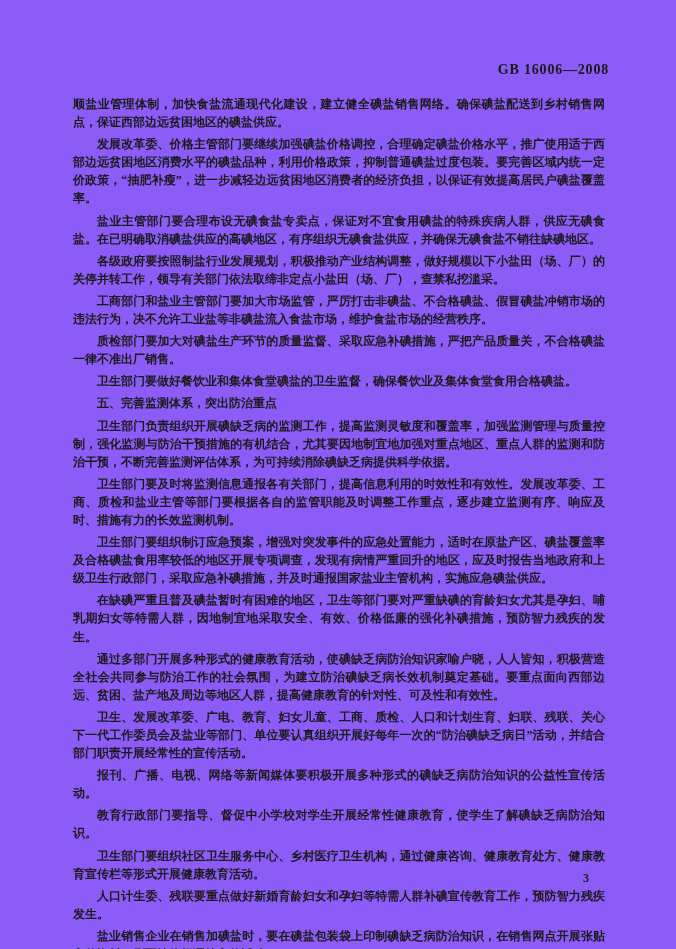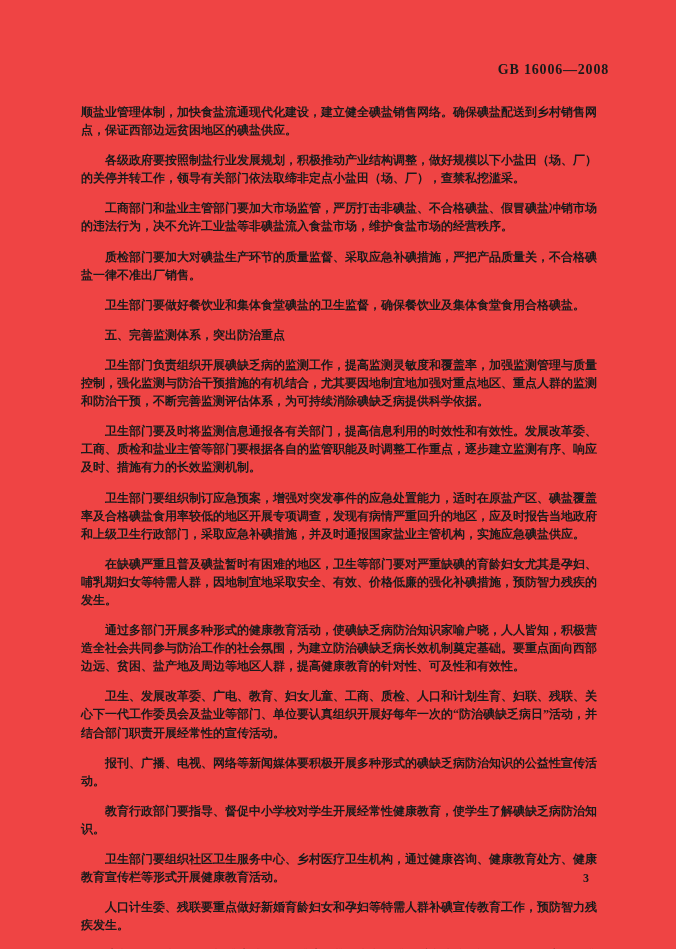--- a/index.html
+++ b/index.html
@@ -4,21 +4,21 @@
 <style>
   html, body { margin: 0; padding: 0; }
   body {
     width: 676px; height: 949px;
     background: #f4f4f2;
     font-family: "Liberation Serif", "DejaVu Serif", serif;
   }
   .page {
     position: relative;
     width: 676px; height: 949px;
-    background: #ef4444;
+    background: #8b5cf6;
     color: #1a1a1a;
     overflow: hidden;
   }
   .header {
     position: absolute;
     top: 62px; left: 69px; width: 540px;
     text-align: right;
     font-weight: bold;
     font-size: 14px;
     letter-spacing: 0.8px;
@@ -26,21 +26,21 @@
   }
   .doc-body {
     position: absolute;
     top: 91px; left: 69px; width: 540px;
     font-size: 12px;
     line-height: 18.1px;
     text-align: justify;
     font-weight: 600;
   }
   .doc-body p {
-    margin: 12px;
+    margin: 4px;
     text-indent: 2em;
   }
   .doc-body p.cont { text-indent: 0; }
   .doc-body p.head {
     font-weight: bold;
     font-family: Liberation Serif, serif;
   }
   .footer {
     position: absolute;
     top: 871px; left: 583px;
@@ -52,20 +52,22 @@
 <body>
 
 <div class="page">
 
   <div class="header">
     <span>GB 16006—2008</span>
   </div>
 
   <main class="doc-body">
     <p class="cont">顺盐业管理体制，加快食盐流通现代化建设，建立健全碘盐销售网络。确保碘盐配送到乡村销售网点，保证西部边远贫困地区的碘盐供应。</p>
+    <p class="ind">发展改革委、价格主管部门要继续加强碘盐价格调控，合理确定碘盐价格水平，推广使用适于西部边远贫困地区消费水平的碘盐品种，利用价格政策，抑制普通碘盐过度包装。要完善区域内统一定价政策，“抽肥补瘦”，进一步减轻边远贫困地区消费者的经济负担，以保证有效提高居民户碘盐覆盖率。</p>
+    <p class="ind">盐业主管部门要合理布设无碘食盐专卖点，保证对不宜食用碘盐的特殊疾病人群，供应无碘食盐。在已明确取消碘盐供应的高碘地区，有序组织无碘食盐供应，并确保无碘食盐不销往缺碘地区。</p>
     <p class="ind">各级政府要按照制盐行业发展规划，积极推动产业结构调整，做好规模以下小盐田（场、厂）的关停并转工作，领导有关部门依法取缔非定点小盐田（场、厂），查禁私挖滥采。</p>
     <p class="ind">工商部门和盐业主管部门要加大市场监管，严厉打击非碘盐、不合格碘盐、假冒碘盐冲销市场的违法行为，决不允许工业盐等非碘盐流入食盐市场，维护食盐市场的经营秩序。</p>
     <p class="ind">质检部门要加大对碘盐生产环节的质量监督、采取应急补碘措施，严把产品质量关，不合格碘盐一律不准出厂销售。</p>
     <p class="ind">卫生部门要做好餐饮业和集体食堂碘盐的卫生监督，确保餐饮业及集体食堂食用合格碘盐。</p>
     <p class="head">五、完善监测体系，突出防治重点</p>
     <p class="ind">卫生部门负责组织开展碘缺乏病的监测工作，提高监测灵敏度和覆盖率，加强监测管理与质量控制，强化监测与防治干预措施的有机结合，尤其要因地制宜地加强对重点地区、重点人群的监测和防治干预，不断完善监测评估体系，为可持续消除碘缺乏病提供科学依据。</p>
     <p class="ind">卫生部门要及时将监测信息通报各有关部门，提高信息利用的时效性和有效性。发展改革委、工商、质检和盐业主管等部门要根据各自的监管职能及时调整工作重点，逐步建立监测有序、响应及时、措施有力的长效监测机制。</p>
     <p class="ind">卫生部门要组织制订应急预案，增强对突发事件的应急处置能力，适时在原盐产区、碘盐覆盖率及合格碘盐食用率较低的地区开展专项调查，发现有病情严重回升的地区，应及时报告当地政府和上级卫生行政部门，采取应急补碘措施，并及时通报国家盐业主管机构，实施应急碘盐供应。</p>
     <p class="ind">在缺碘严重且普及碘盐暂时有困难的地区，卫生等部门要对严重缺碘的育龄妇女尤其是孕妇、哺乳期妇女等特需人群，因地制宜地采取安全、有效、价格低廉的强化补碘措施，预防智力残疾的发生。</p>
     <p class="ind">通过多部门开展多种形式的健康教育活动，使碘缺乏病防治知识家喻户晓，人人皆知，积极营造全社会共同参与防治工作的社会氛围，为建立防治碘缺乏病长效机制奠定基础。要重点面向西部边远、贫困、盐产地及周边等地区人群，提高健康教育的针对性、可及性和有效性。</p>

